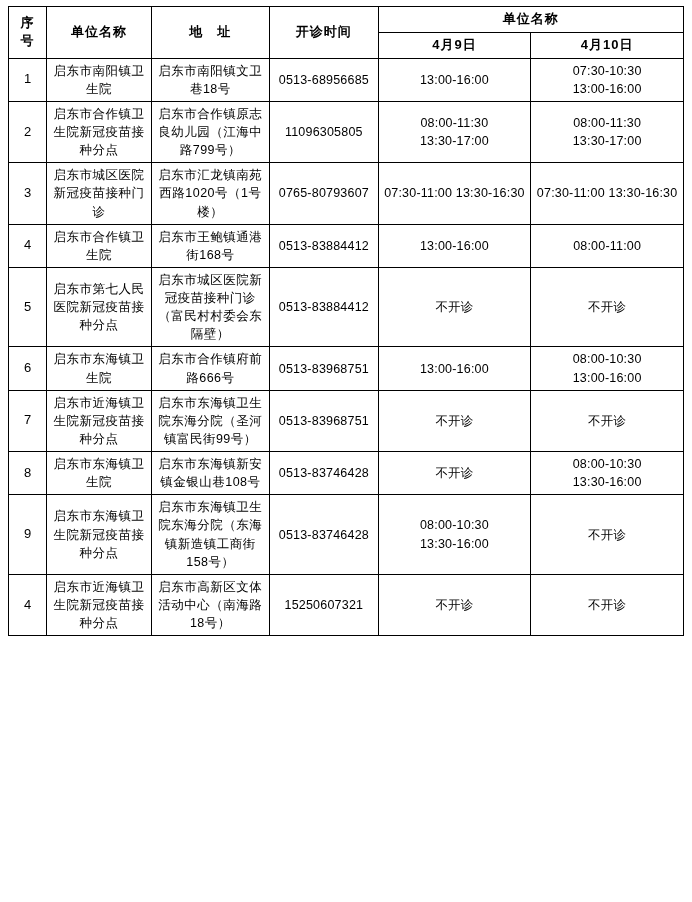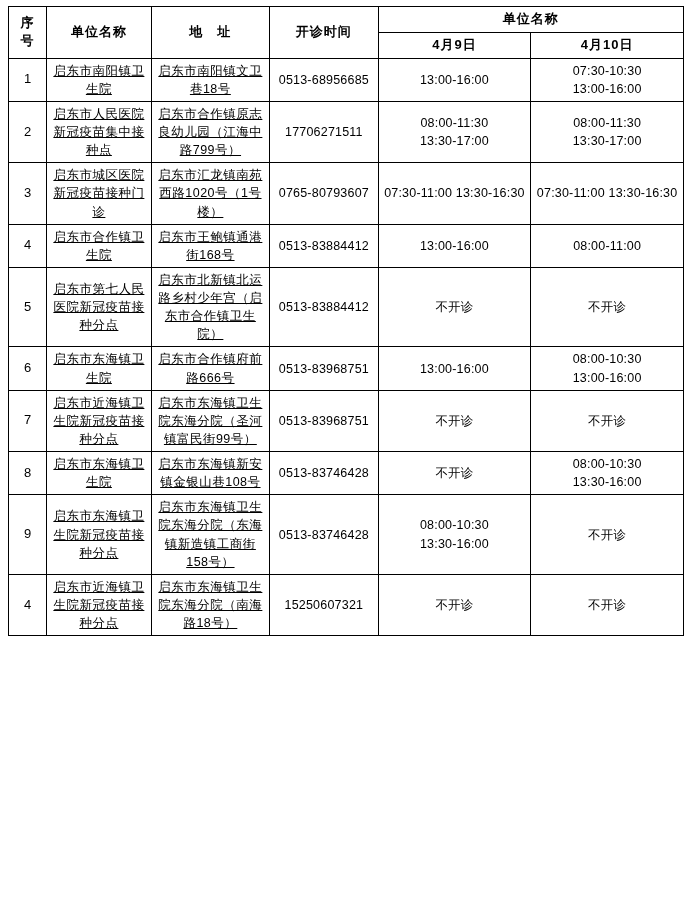--- a/index.html
+++ b/index.html
@@ -43,21 +43,20 @@
   col.c-name  { width: 104px; }
   col.c-addr  { width: 118px; }
   col.c-tel   { width: 108px; }
   col.c-d1    { width: 152px; }
   col.c-d2    { width: 152px; }
   .hdr-idx {
     letter-spacing: 0;
   }
   .cell-name, .cell-addr {
     letter-spacing: 0.5px;
-    text-decoration: underline;
   }
   .cell-idx {
     font-size: 13px;
   }
   .cell-tel {
     letter-spacing: 0.2px;
   }
   .cell-time {
     letter-spacing: 0.2px;
   }
@@ -97,23 +96,23 @@
           <td class="cell-idx">1</td>
           <td class="cell-name multiline">启东市南阳镇卫生院</td>
           <td class="cell-addr multiline">启东市南阳镇文卫巷18号</td>
           <td class="cell-tel">0513-68956685</td>
           <td class="cell-time multiline">13:00-16:00</td>
           <td class="cell-time multiline">07:30-10:30
 13:00-16:00</td>
         </tr>
         <tr>
           <td class="cell-idx">2</td>
-          <td class="cell-name multiline">启东市人民医院新冠疫苗集中接种点</td>
+          <td class="cell-name multiline">启东市合作镇卫生院新冠疫苗接种分点</td>
           <td class="cell-addr multiline">启东市合作镇原志良幼儿园（江海中路799号）</td>
-          <td class="cell-tel">17706271511</td>
+          <td class="cell-tel">11096305805</td>
           <td class="cell-time multiline">08:00-11:30
 13:30-17:00</td>
           <td class="cell-time multiline">08:00-11:30
 13:30-17:00</td>
         </tr>
         <tr>
           <td class="cell-idx">3</td>
           <td class="cell-name multiline">启东市城区医院新冠疫苗接种门诊</td>
           <td class="cell-addr multiline">启东市汇龙镇南苑西路1020号（1号楼）</td>
           <td class="cell-tel">0765-80793607</td>
@@ -124,21 +123,21 @@
           <td class="cell-idx">4</td>
           <td class="cell-name multiline">启东市合作镇卫生院</td>
           <td class="cell-addr multiline">启东市王鲍镇通港街168号</td>
           <td class="cell-tel">0513-83884412</td>
           <td class="cell-time multiline">13:00-16:00</td>
           <td class="cell-time multiline">08:00-11:00</td>
         </tr>
         <tr>
           <td class="cell-idx">5</td>
           <td class="cell-name multiline">启东市第七人民医院新冠疫苗接种分点</td>
-          <td class="cell-addr multiline">启东市北新镇北运路乡村少年宫（启东市合作镇卫生院）</td>
+          <td class="cell-addr multiline">启东市城区医院新冠疫苗接种门诊（富民村村委会东隔壁）</td>
           <td class="cell-tel">0513-83884412</td>
           <td class="cell-time multiline">不开诊</td>
           <td class="cell-time multiline">不开诊</td>
         </tr>
         <tr>
           <td class="cell-idx">6</td>
           <td class="cell-name multiline">启东市东海镇卫生院</td>
           <td class="cell-addr multiline">启东市合作镇府前路666号</td>
           <td class="cell-tel">0513-83968751</td>
           <td class="cell-time multiline">13:00-16:00</td>
@@ -167,20 +166,20 @@
           <td class="cell-name multiline">启东市东海镇卫生院新冠疫苗接种分点</td>
           <td class="cell-addr multiline">启东市东海镇卫生院东海分院（东海镇新造镇工商街158号）</td>
           <td class="cell-tel">0513-83746428</td>
           <td class="cell-time multiline">08:00-10:30
 13:30-16:00</td>
           <td class="cell-time multiline">不开诊</td>
         </tr>
         <tr>
           <td class="cell-idx">4</td>
           <td class="cell-name multiline">启东市近海镇卫生院新冠疫苗接种分点</td>
-          <td class="cell-addr multiline">启东市东海镇卫生院东海分院（南海路18号）</td>
+          <td class="cell-addr multiline">启东市高新区文体活动中心（南海路18号）</td>
           <td class="cell-tel">15250607321</td>
           <td class="cell-time multiline">不开诊</td>
           <td class="cell-time multiline">不开诊</td>
         </tr>
       </tbody>
   </table>
 </div>
 
 </body></html>

